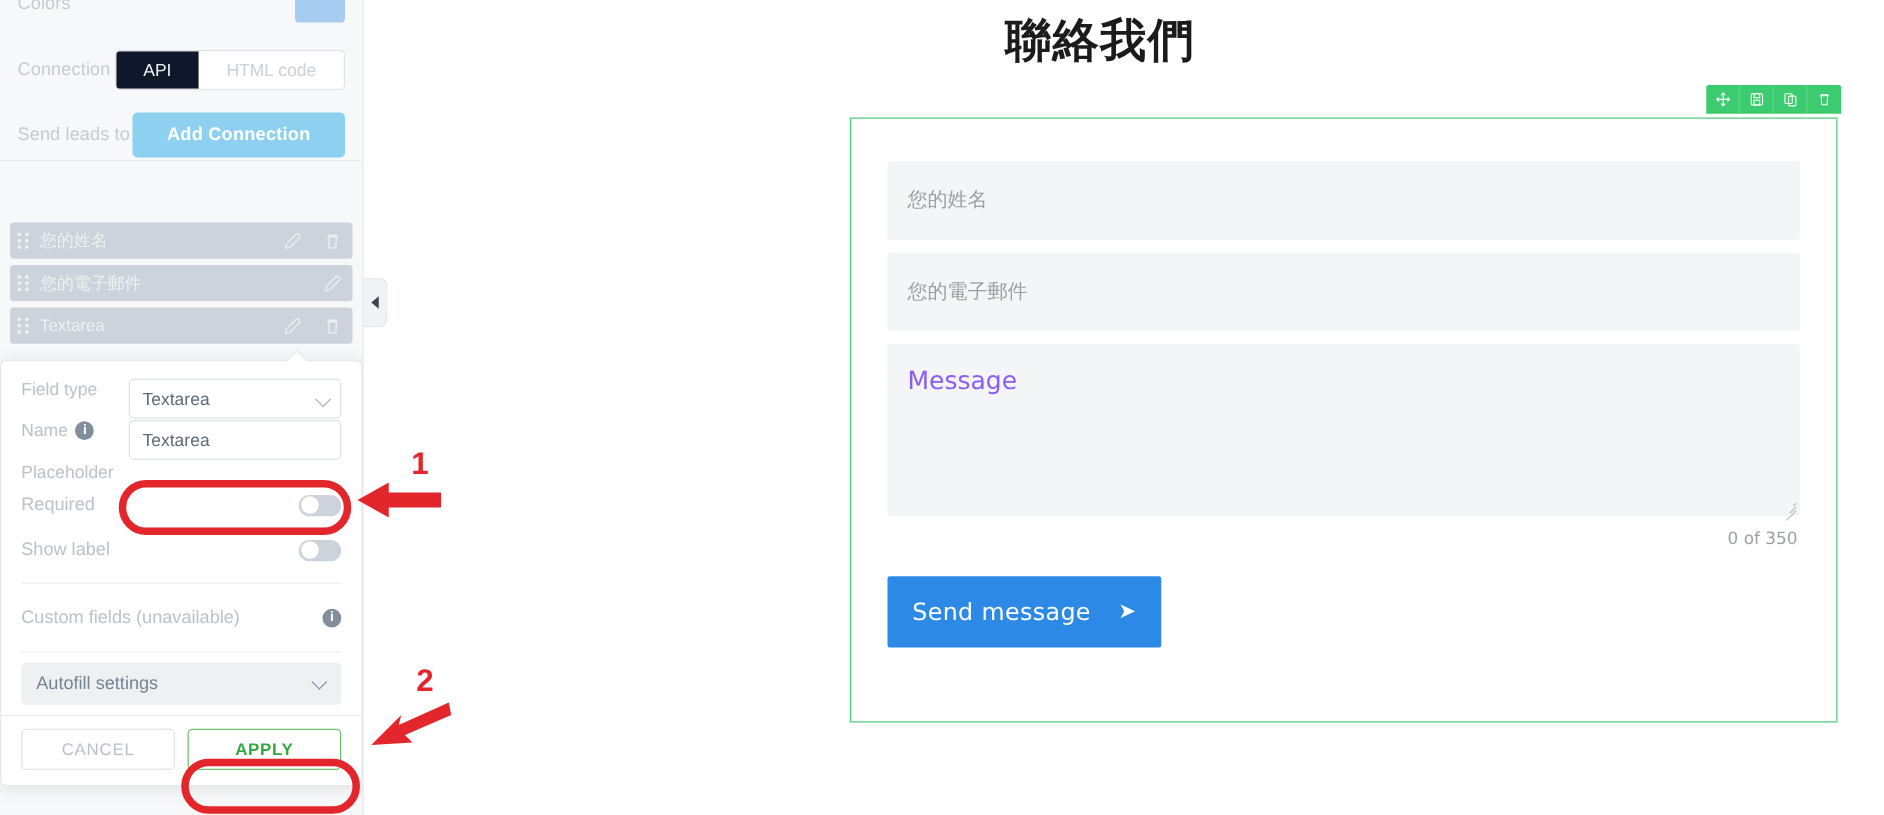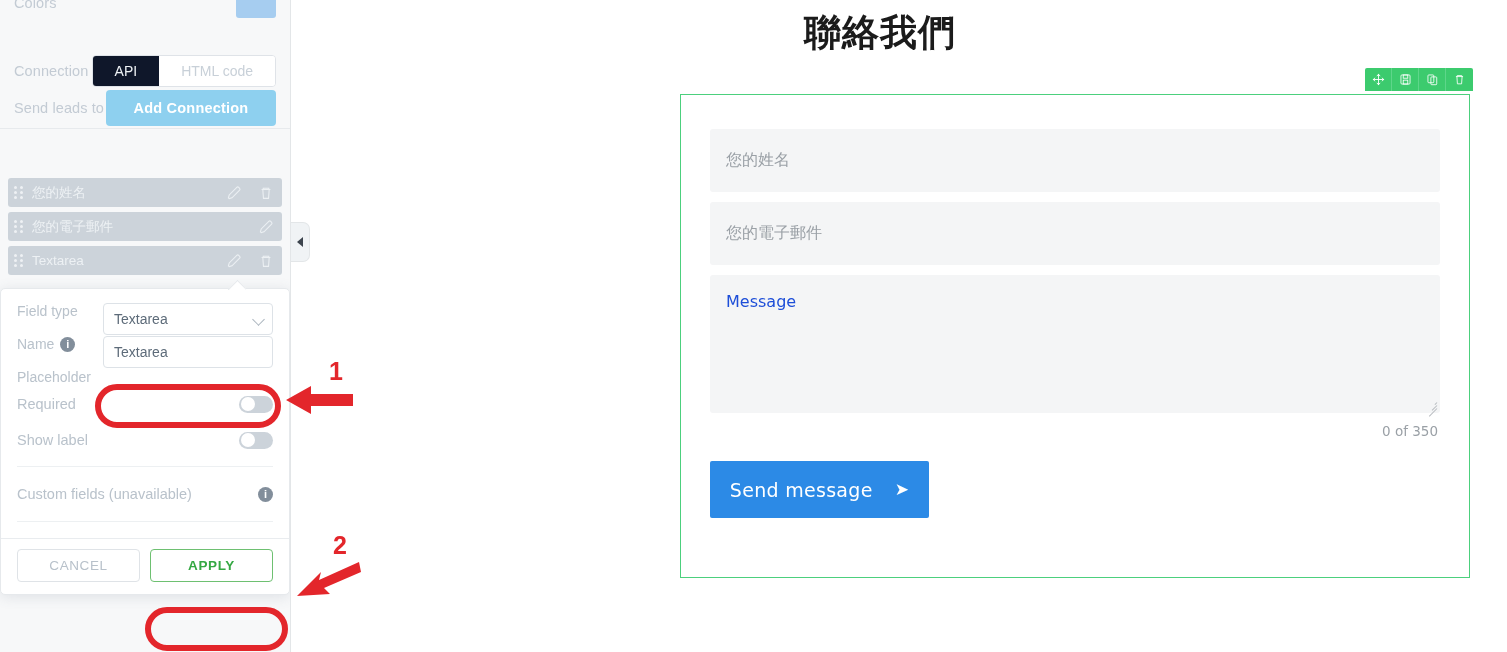--- a/index.html
+++ b/index.html
@@ -30,21 +30,21 @@
   }
 
   
   .colors-row { position: absolute; left: 14px; right: 14px; top: -20px; height: 46px; }
   .color-swatch {
     width: 40px; height: 30px; border-radius: 3px;
     background: #a6cdf0;
   }
 
   
-  .connection-row { position: absolute; left: 14px; right: 14px; top: 48px; }
+  .connection-row { position: absolute; left: 14px; right: 14px; top: 33px; }
   .segmented {
     display: flex; border: 1px solid #dfe3e8; border-radius: 4px;
     overflow: hidden; background: #fff;
   }
   .seg {
     padding: 7px 22px; font-size: 14px; color: #c8d0d8;
     background: #fff; cursor: pointer; white-space: nowrap;
   }
   .seg.active { background: #0f172a; color: #eef2f5; }
 
@@ -226,21 +226,21 @@
     padding: 0 16px; cursor: text;
   }
   .pv-input .ph {
     font-size: 16px; color: #9aa0a6;
     font-family: "DejaVu Sans", "Liberation Sans", sans-serif;
   }
   .pv-textarea {
     height: 138px; background: #f4f5f6; border-radius: 3px;
     padding: 17px 16px; position: relative; cursor: text;
   }
-  .pv-textarea .ph { font-size: 16px; color: #1d4ed8;
+  .pv-textarea .ph { font-size: 20px; color: #8b5cf6;
                      font-family: "DejaVu Sans", "Liberation Sans", sans-serif; }
   .resize-grip {
     position: absolute; right: 3px; bottom: 3px; width: 11px; height: 11px;
   }
   .resize-grip i {
     position: absolute; right: 0; background: #b8bcc0; height: 1px;
     transform-origin: right center; transform: rotate(-45deg);
   }
   .counter {
     text-align: right; font-size: 13.5px; color: #9aa0a6;
@@ -406,20 +406,26 @@
 
         <div class="hr"></div>
 
         <div class="custom-row">
           <span class="custom-label">Custom fields (unavailable)</span>
           <span class="info-dot">i</span>
         </div>
 
         <div class="hr"></div>
 
+        <div class="autofill">
+          <span class="autofill-label">Autofill settings</span>
+          <span style="position:relative;width:12px;height:12px;">
+            <span class="chev" style="top:0;right:1px;border-color:#8b97a3;"></span>
+          </span>
+        </div>
       </div>
 
       <div class="popup-footer">
         <button class="btn-cancel">CANCEL</button>
         <button class="btn-apply">APPLY</button>
       </div>
     </div>
   </div>
 
   <div class="collapse-handle">

